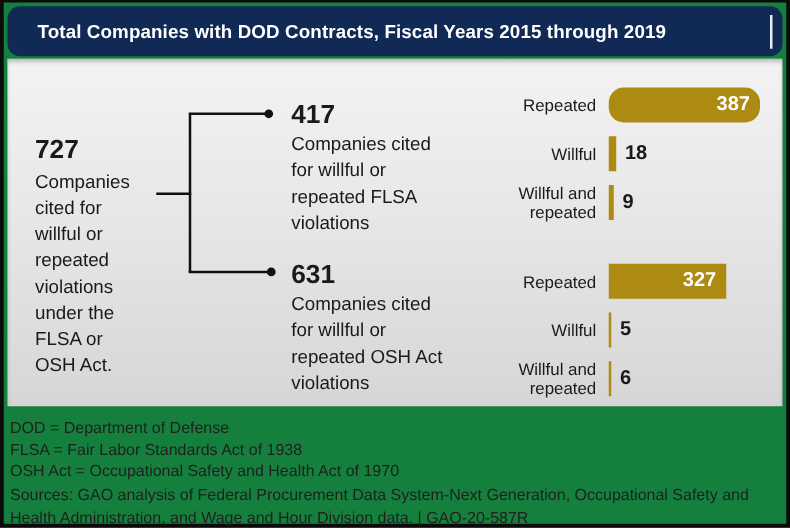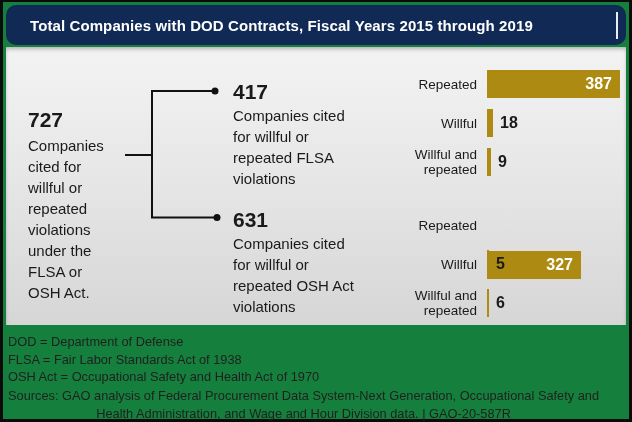--- a/index.html
+++ b/index.html
@@ -61,21 +61,20 @@
     position:absolute;top:0;height:28px;display:flex;align-items:center;
     color:#1a1a1a;font-size:16px;font-weight:bold;
   }
   
   .footnotes{
     position:absolute;left:5px;top:331px;font-size:12.8px;line-height:17.7px;color:#1f1f1f;
   }
   .sources{
     position:absolute;left:5px;top:385px;font-size:12.8px;line-height:17.5px;color:#1f1f1f;
     white-space:pre-line;
-    text-align:center;
   }
 </style>
 </head>
 <body>
 
 <div class="canvas">
 
   <div class="header">
     <div class="header-title">Total Companies with DOD Contracts, Fiscal Years 2015 through 2019</div>
     <div class="header-divider"></div>
@@ -117,21 +116,21 @@
       <div class="branch-label pre">Companies cited
 for willful or
 repeated OSH Act
 violations</div>
     </div>
 
     <div class="bar-group group-1" id="bar-group-0">
         <div class="bar-row">
           <div class="bar-label">Repeated</div>
           <div class="bar-track">
-            <div class="bar" style="width: 133px; background: rgb(173, 138, 17);">
+            <div class="bar" style="width: 121px; background: rgb(173, 138, 17); border-radius: 12px;">
               <span class="bar-value-in">387</span>
             </div>
           </div>
         </div>
         <div class="bar-row">
           <div class="bar-label">Willful</div>
           <div class="bar-track">
             <div class="bar" style="width: 6px; background: rgb(173, 138, 17);"></div>
             <span class="bar-value-out" style="left: 13px;">18</span>
           </div>
@@ -142,21 +141,21 @@
           <div class="bar-track">
             <div class="bar" style="width: 4px; background: rgb(173, 138, 17);"></div>
             <span class="bar-value-out" style="left: 11px;">9</span>
           </div>
         </div>
       </div>
     <div class="bar-group group-2" id="bar-group-1">
         <div class="bar-row">
           <div class="bar-label">Repeated</div>
           <div class="bar-track">
-            <div class="bar" style="width: 94px; background: rgb(173, 138, 17); margin-top: 40px;">
+            <div class="bar" style="width: 94px; background: rgb(173, 138, 17);">
               <span class="bar-value-in">327</span>
             </div>
           </div>
         </div>
         <div class="bar-row">
           <div class="bar-label">Willful</div>
           <div class="bar-track">
             <div class="bar" style="width: 2px; background: rgb(173, 138, 17);"></div>
             <span class="bar-value-out" style="left: 9px;">5</span>
           </div>

